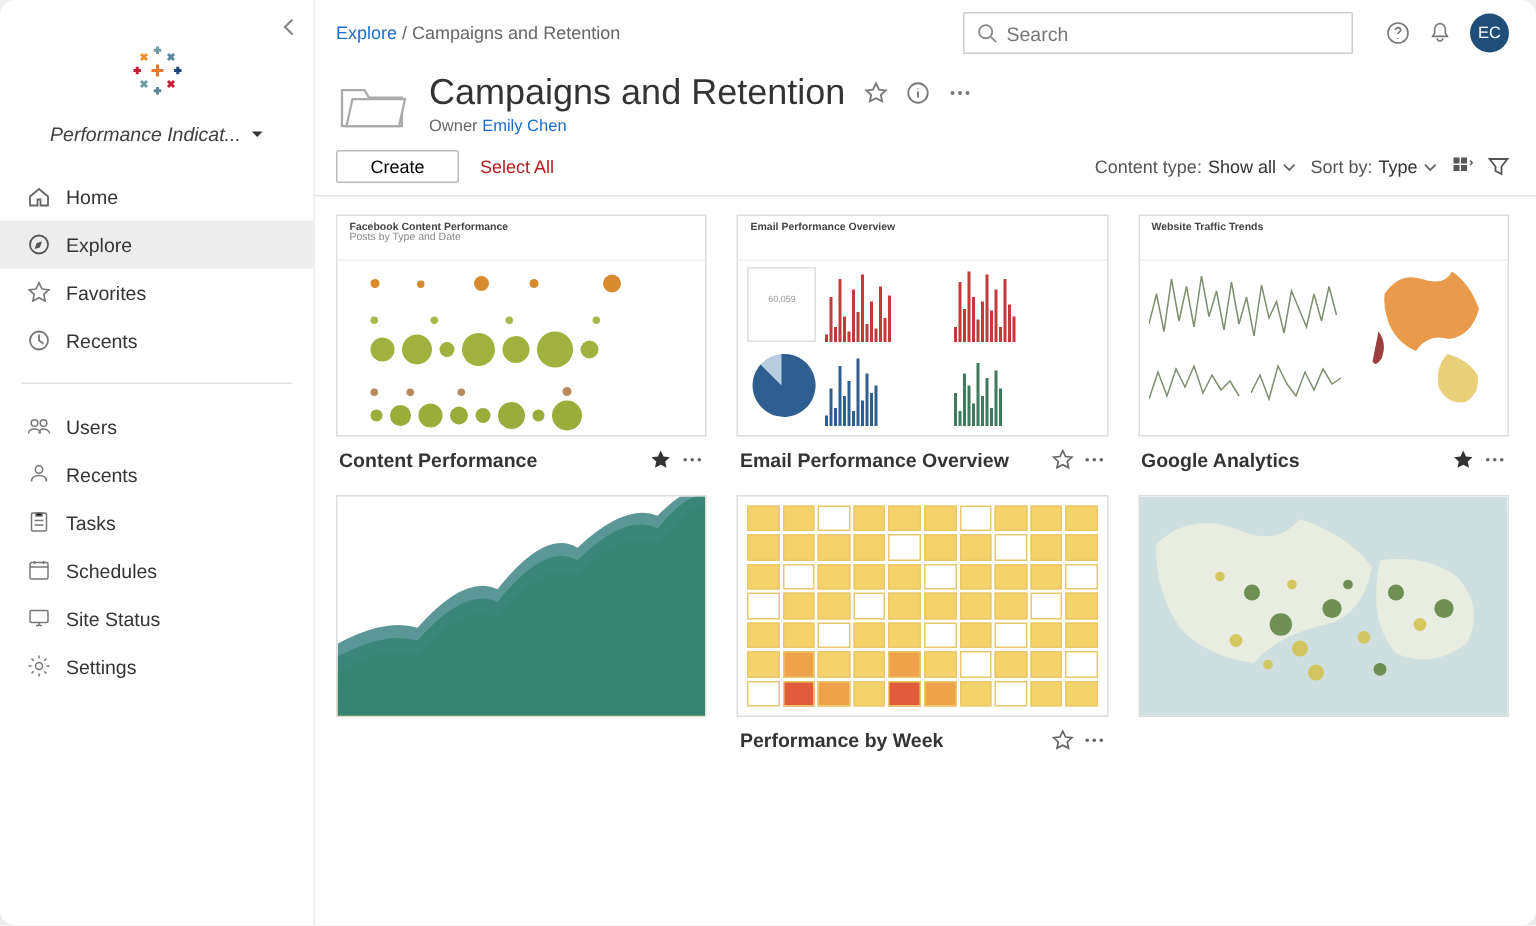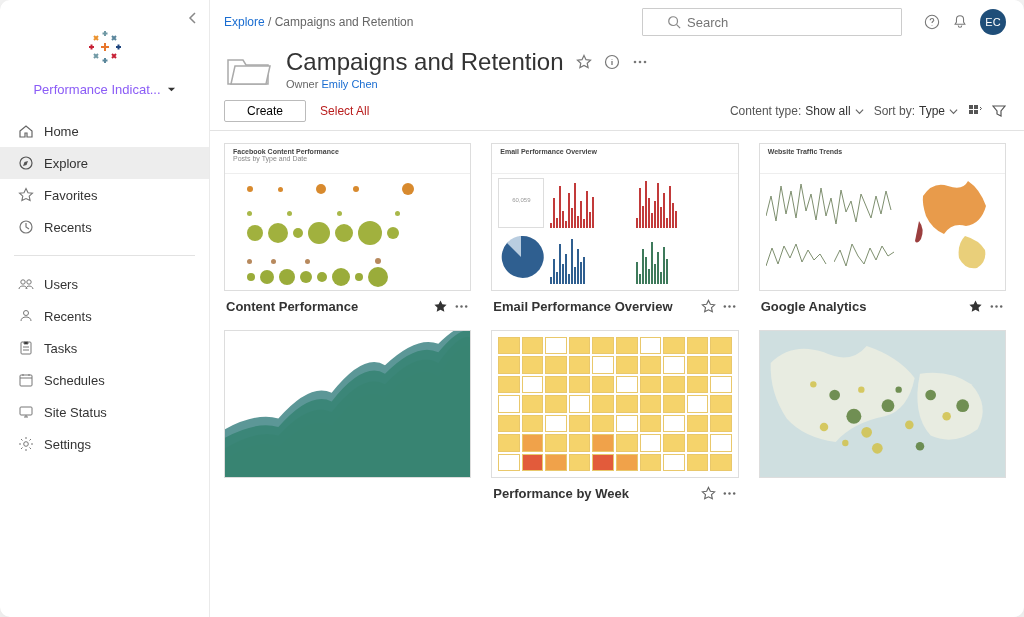--- a/index.html
+++ b/index.html
@@ -5,36 +5,36 @@
 * { box-sizing: border-box; margin: 0; padding: 0; }
 body { font-family: -apple-system, BlinkMacSystemFont, "Segoe UI", Arial, sans-serif; background: #f4f4f4; color: #333; font-size: 13px; }
 .app { width: 1024px; height: 617px; margin: 0 auto; background: #fff; border-radius: 10px; overflow: hidden; display: flex; box-shadow: 0 4px 20px rgba(0,0,0,0.08); }
 
 
 .sidebar { width: 210px; border-right: 1px solid #eaeaea; display: flex; flex-direction: column; padding-top: 8px; }
 .collapse-row { display: flex; justify-content: flex-end; padding: 2px 8px 0 0; }
 .logo-wrap { display: flex; justify-content: center; padding: 4px 0 12px 0; }
 .logo { width: 34px; height: 34px; }
 .site-picker { display: flex; align-items: center; justify-content: center; gap: 6px; padding: 6px 16px 14px; cursor: pointer; }
-.site-picker span { font-size: 13px; color: #8b5cf6; }
+.site-picker span { font-size: 13px; color: #404040; font-style: italic; }
 .nav { list-style: none; padding: 4px 0; }
 .nav li { display: flex; align-items: center; gap: 10px; padding: 8px 18px; cursor: pointer; color: #333; }
 .nav li.active { background: #ededed; }
 .nav-sep { height: 1px; background: #e2e2e2; margin: 8px 14px; }
 .icon { width: 16px; height: 16px; display: inline-flex; align-items: center; justify-content: center; color: #666; flex: 0 0 auto; }
 
 
 .main { flex: 1; display: flex; flex-direction: column; overflow: hidden; }
 
 
 .topbar { display: flex; align-items: center; padding: 8px 18px 4px 14px; gap: 10px; }
 .breadcrumb { font-size: 12px; color: #666; flex: 0 0 auto; }
 .breadcrumb a { color: #1a6dd1; text-decoration: none; }
 .spacer { flex: 1; }
-.search-box { display: flex; align-items: center; width: 260px; height: 28px; border: 1px solid #ccc; border-radius: 1px; padding: 0 24px; gap: 6px; background: #fff; }
+.search-box { display: flex; align-items: center; width: 260px; height: 28px; border: 1px solid #ccc; border-radius: 1px; padding: 0 8px; gap: 6px; background: #fff; }
 .search-box input { border: none; outline: none; flex: 1; font-size: 13px; background: transparent; }
 .top-icons { display: flex; align-items: center; gap: 12px; margin-left: 12px; }
 .avatar { width: 26px; height: 26px; border-radius: 50%; background: #1f4e79; color: #fff; font-size: 11px; display: flex; align-items: center; justify-content: center; }
 
 
 .page-header { display: flex; align-items: flex-start; gap: 14px; padding: 8px 18px 6px 14px; }
 .folder-icon { width: 48px; height: 40px; color: #999; flex: 0 0 auto; margin-top: 2px;}
 .title-row { display: flex; align-items: center; gap: 12px; }
 .page-title { font-size: 24px; font-weight: 400; color: #333; }
 .owner-line { font-size: 11px; color: #666; margin-top: 2px; }

